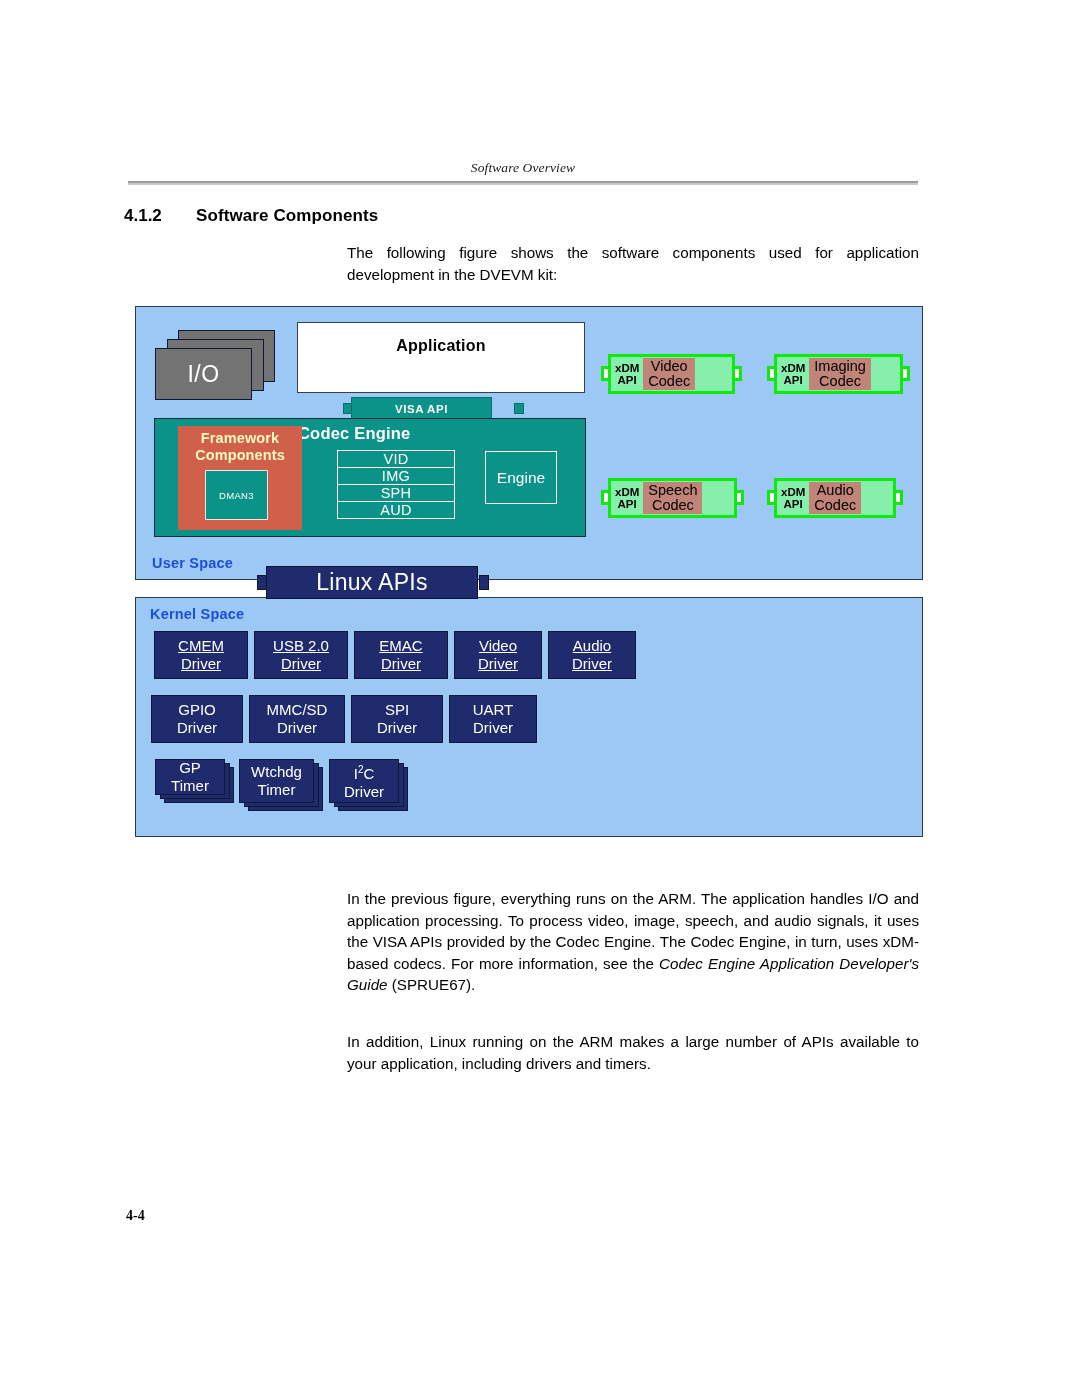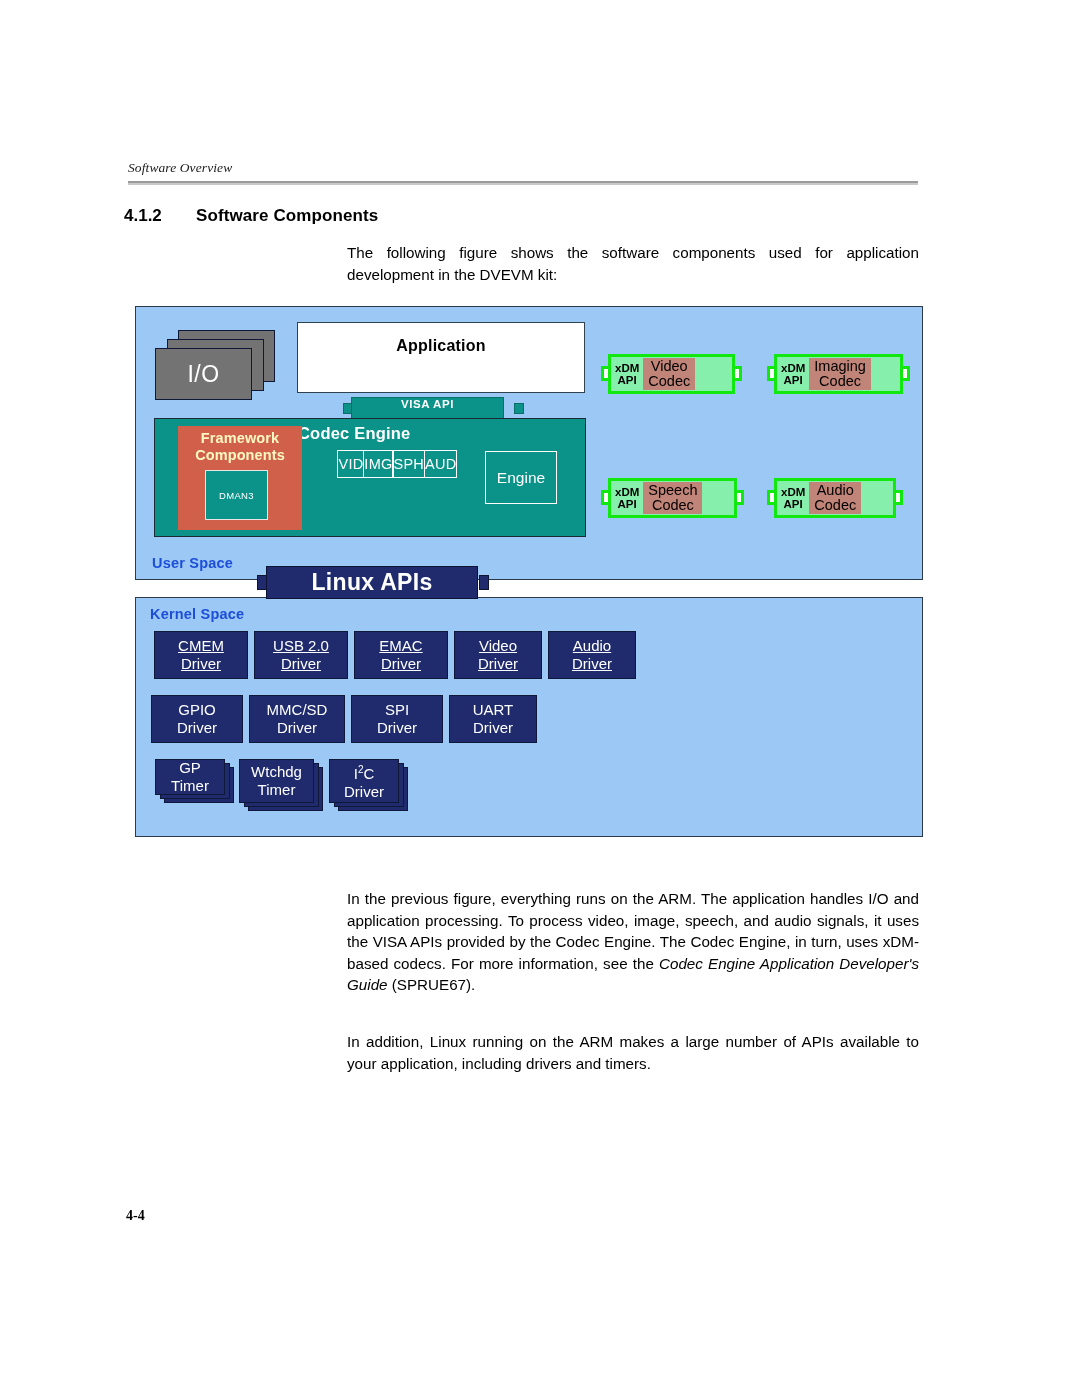--- a/index.html
+++ b/index.html
@@ -23,20 +23,21 @@
     left: 128px;
     top: 160px;
     width: 790px;
   }
   .header-text {
     font-family: "Liberation Serif", serif;
     font-style: italic;
     font-size: 13.5px;
     color: #1a1a1a;
     letter-spacing: .1px;
+    text-align: center;
   }
   .header-rule {
     margin-top: 5px;
     height: 4px;
     background: linear-gradient(to bottom, #9b9b9b 0%, #9b9b9b 55%, #c9c9c9 56%, #c9c9c9 100%);
   }
 
   
   .section-heading {
     position: absolute;
@@ -155,25 +156,25 @@
   .visa-api {
     position: absolute;
     left: 208px;
     top: 91px;
     width: 181px;
     height: 23px;
   }
   .visa-body {
     position: absolute;
     left: 8px; top: 0;
-    width: 153px; height: 23px;
+    width: 141px; height: 23px;
     background: #0C9389;
     border: 1.4px solid #0a6f68;
     box-sizing: border-box;
-    display: flex; align-items: flex-start; justify-content: center;
+    display: flex; align-items: center; justify-content: center;
   }
   .visa-body span {
     color: #ffffff;
     font-size: 11.5px;
     font-weight: bold;
     letter-spacing: .6px;
   }
   .visa-nub {
     position: absolute;
     width: 10px; height: 11px;
@@ -242,21 +243,21 @@
   }
 
   
   .visa-grid {
     position: absolute;
     left: 183px;
     top: 32px;
     width: 116px;
     height: 53px;
     display: grid;
-    grid-template-columns: 1fr 1fr 1fr 1fr;
+    grid-template-columns: 1fr;
     grid-template-rows: 1fr 1fr;
   }
   .visa-cell {
     border: 1.2px solid #ffffff;
     margin: -0.6px;
     display: flex; align-items: center; justify-content: center;
     color: #ffffff;
     font-size: 14.5px;
     letter-spacing: .3px;
   }
@@ -345,21 +346,20 @@
     width: 212px; height: 33px;
     background: #1F2B6C;
     border: 1.5px solid #0d1330;
     box-sizing: border-box;
     display: flex; align-items: center; justify-content: center;
   }
   .la-body span {
     color: #ffffff;
     font-size: 23px;
     letter-spacing: .3px;
-    font-weight: bold;
   }
   .la-nub {
     position: absolute;
     width: 10px; height: 15px;
     background: #1F2B6C;
     border: 1.5px solid #0d1330;
     box-sizing: border-box;
     top: 9px;
   }
   .la-nub.left  { left: 0; }

